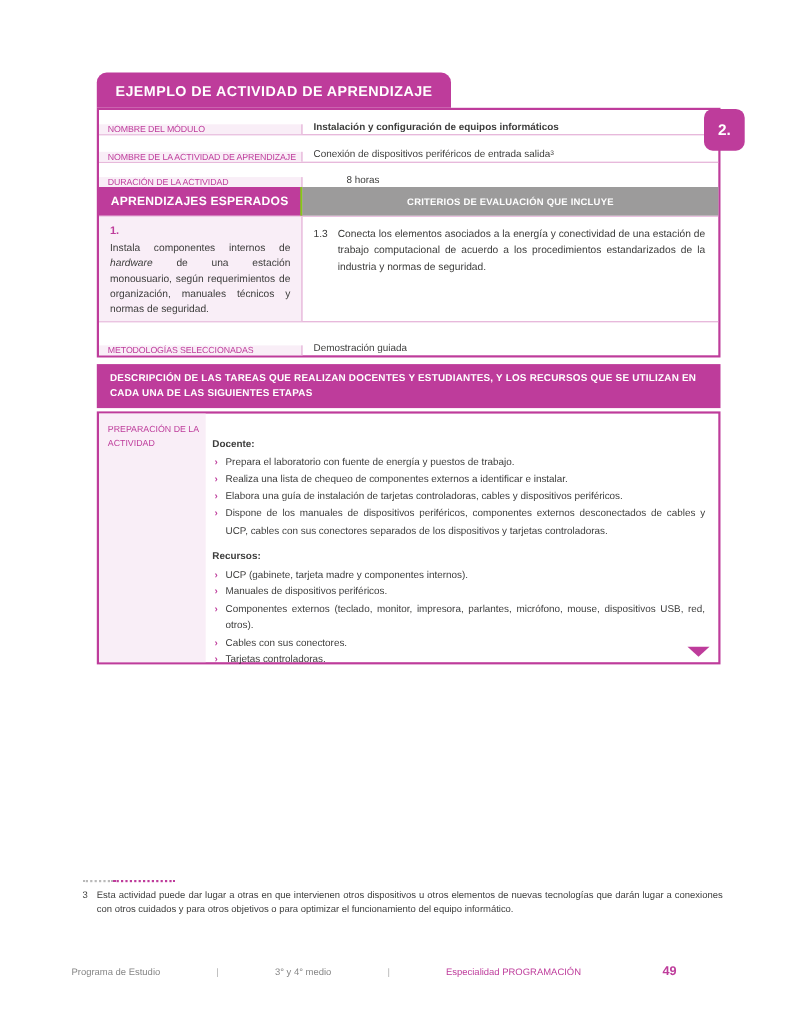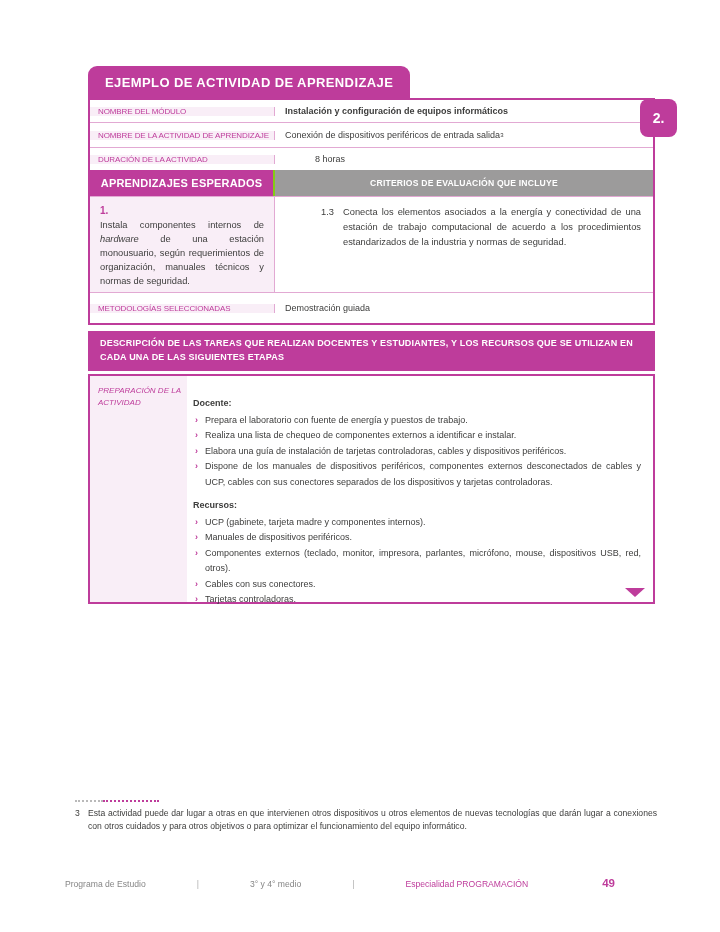--- a/index.html
+++ b/index.html
@@ -24,21 +24,21 @@
   
   .title-tab{
     display:inline-flex;align-items:center;
     height:32px;padding:0 17px;
     background:var(--accent);
     border-radius:9px 9px 0 0;
     color:#fff;font-weight:bold;font-size:13px;letter-spacing:.4px;
   }
   
   .tableA{border:2px solid var(--accent);background:#fff;}
-  .trow{display:flex;align-items:center;border-top:1px solid var(--borderPink);}
+  .trow{display:flex;align-items:flex-end;border-top:1px solid var(--borderPink);}
   .trow:first-child{border-top:none;}
   .lbl{
     width:185px;flex:0 0 185px;
     background:var(--lightPink);
     color:var(--accent);
     font-size:8px;letter-spacing:-0.1px;white-space:nowrap;
     display:flex;align-items:center;
     padding:0 4px 0 8px;
     border-right:1px solid var(--borderPink);
   }
@@ -62,21 +62,21 @@
   
   .bodyrow{display:flex;height:96px;border-top:1px solid var(--borderPink);}
   .ae-cell{
     width:185px;flex:0 0 185px;background:var(--lightPink);
     border-right:1px solid var(--borderPink);
     padding:7px 10px;font-size:9.3px;line-height:14px;
   }
   .ae-num{color:var(--accent);font-weight:bold;font-size:10px;display:block;}
   .ae-text{text-align:justify;color:var(--textDark);}
   .crit-cell{flex:1;padding:8px 12px 8px 10px;display:flex;font-size:9.3px;line-height:15px;}
-  .crit-num{flex:0 0 22px;color:var(--textDark);margin-left:36px;}
+  .crit-num{flex:0 0 22px;color:var(--textDark);}
   .crit-text{flex:1;text-align:justify;color:var(--textDark);}
   
   .rmet{height:31px;}
   
   .desc-banner{
     margin-top:6px;
     background:var(--accent);
     color:#fff;font-weight:bold;font-size:9px;line-height:13.5px;letter-spacing:.2px;
     padding:6px 14px 7px 12px;
   }
@@ -85,21 +85,20 @@
     margin-top:3px;
     position:relative;
     border:2px solid var(--accent);
     display:flex;align-items:stretch;
     height:230px;background:#fff;
   }
   .prep-lbl{
     width:97px;flex:0 0 97px;background:var(--lightPink);
     color:var(--accent);font-size:8px;line-height:12px;
     padding:9px 4px 0 8px;
-    font-style:italic;
   }
   .prep-content{flex:1;padding:20px 12px 0 6px;font-size:9px;line-height:15.5px;color:var(--textDark);}
   .group-title{font-weight:bold;margin-bottom:1px;}
   .blist{margin-bottom:8px;}
   .bitem{display:flex;}
   .bullet{flex:0 0 12px;color:var(--accent);font-weight:bold;padding-left:2px;}
   .btext{flex:1;text-align:justify;}
   .cont-arrow{
     position:absolute;right:8px;bottom:5px;
     width:0;height:0;

